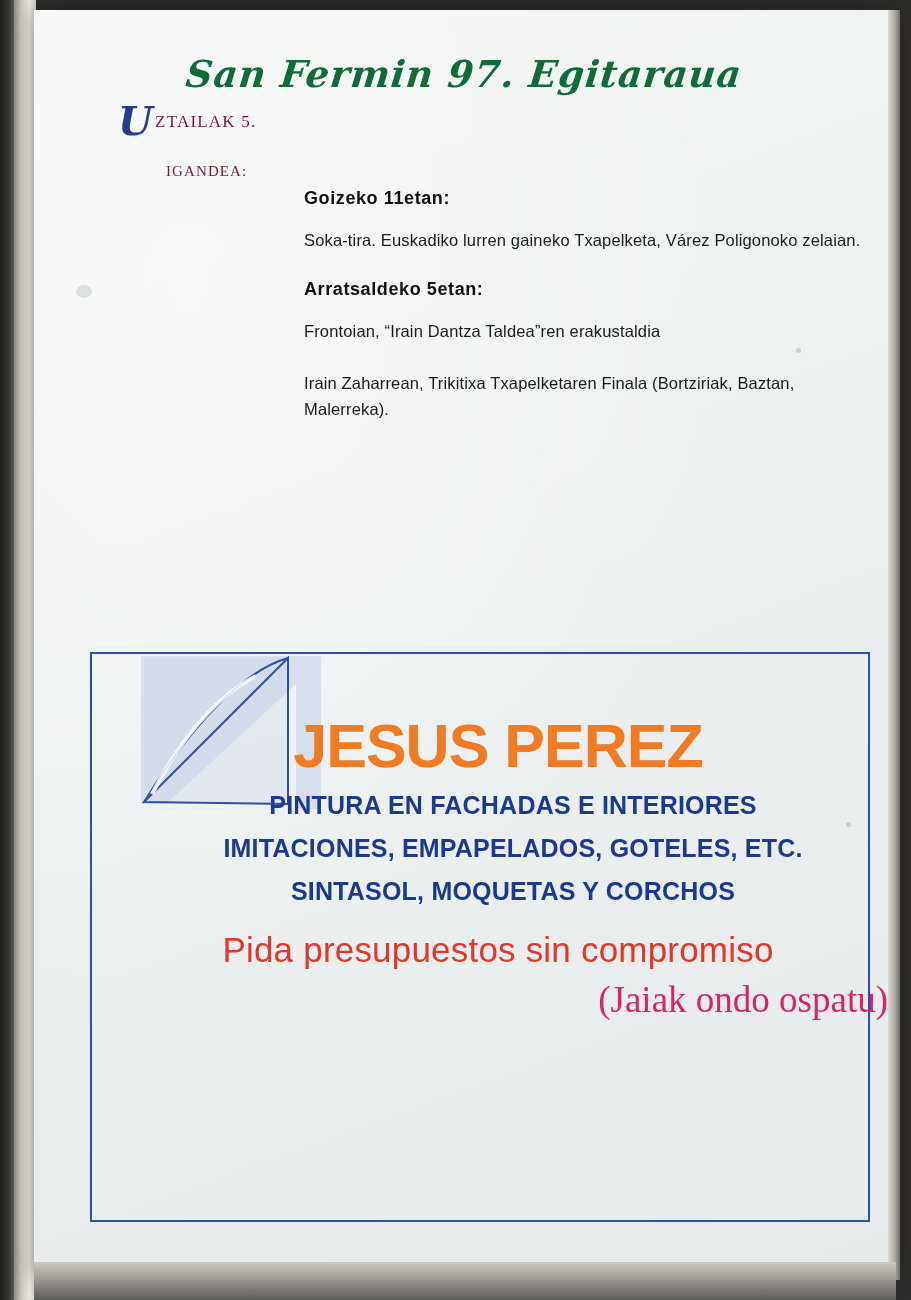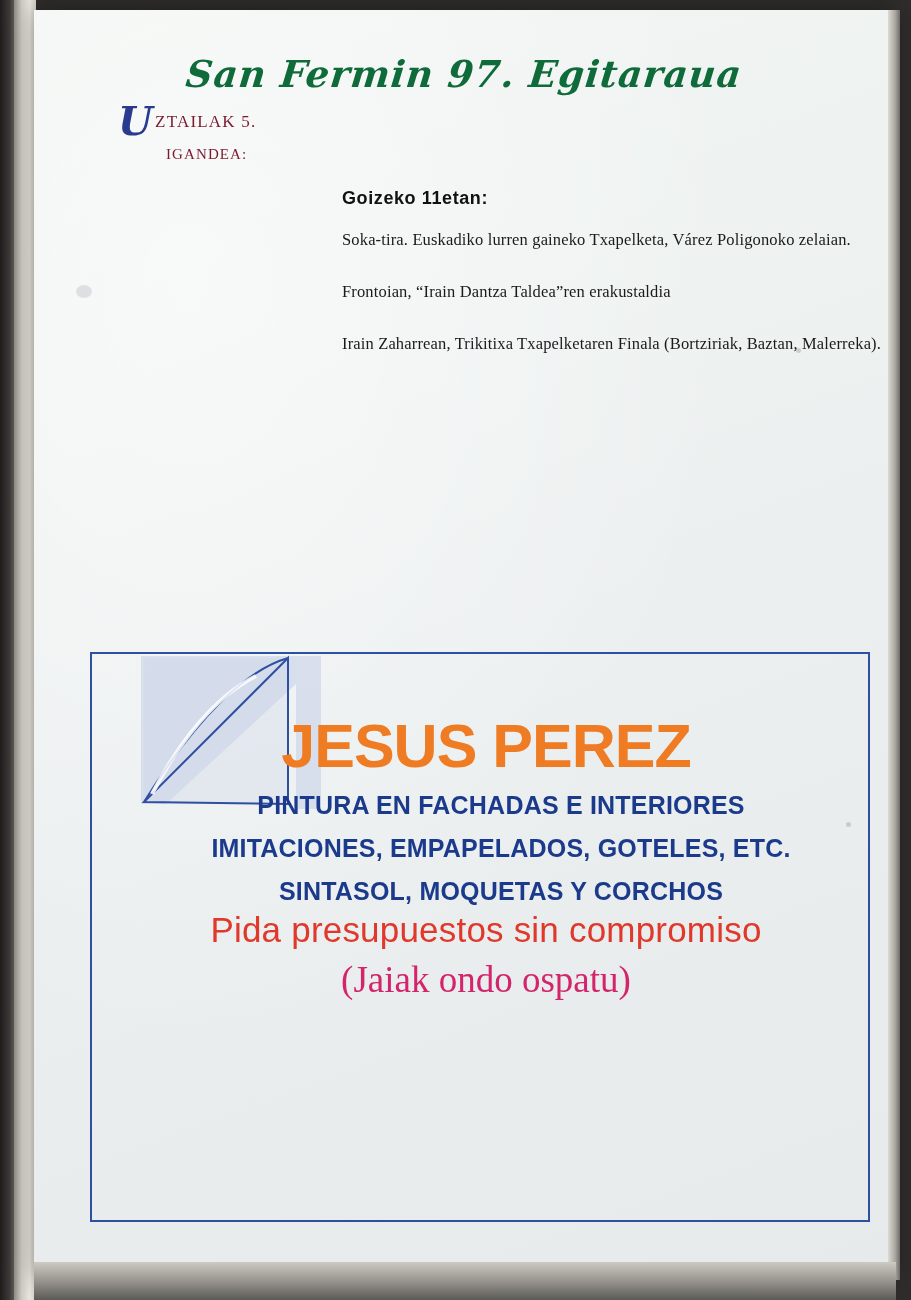--- a/index.html
+++ b/index.html
@@ -106,42 +106,41 @@
     color: #2a3b8f;
     line-height: 0.8;
     vertical-align: -8px;
     margin-right: 1px;
   }
   .date-line2 {
     font-family: "Liberation Serif", serif;
     font-size: 15px;
     letter-spacing: 1.1px;
     color: #7a1a2e;
-    margin-top: 9px;
+    margin-top: 26px;
     margin-left: 48px;
   }
 
   
   .schedule {
     position: absolute;
     left: 270px; top: 178px;
     width: 560px;
     color: #111;
-    margin-left: 38px;
   }
   .sched-head {
     font-family: "Liberation Sans", sans-serif;
     font-weight: bold;
     font-size: 18px;
     letter-spacing: 0.6px;
     color: #111;
     margin-bottom: 18px;
   }
   .sched-body {
-    font-family: Liberation Serif, serif;
+    font-family: Liberation Sans, sans-serif;
     font-size: 16.5px;
     line-height: 1.58;
     color: #1a1a1a;
     margin-bottom: 26px;
     letter-spacing: 0.15px;
   }
   .sched-group:last-child .sched-body { margin-bottom: 0; }
 
   
   .ad {
@@ -154,21 +153,21 @@
   }
   
   .ad-fold {
     position: absolute;
     left: 44px; top: 0px;
     width: 190px; height: 160px;
     pointer-events: none;
   }
   .ad-text {
     position: absolute;
-    left: 4px; top: 0;
+    left: 16px; top: 0;
     width: 780px;
     text-align: center;
   }
   .ad-title {
     margin-top: 62px;
     font-family: "Liberation Sans", sans-serif;
     font-weight: bold;
     font-size: 61px;
     letter-spacing: -1px;
     color: #ef7b22;
@@ -180,28 +179,29 @@
     font-size: 25px;
     color: #1b3a8c;
     margin-top: 14px;
     letter-spacing: 0.2px;
     margin-left: 30px;
   }
   .ad-red {
     font-family: "Liberation Sans", sans-serif;
     font-size: 35px;
     color: #e0382a;
-    margin-top: 4px;
+    margin-top: 24px;
     letter-spacing: 0.2px;
   }
   .ad-magenta {
     font-family: "Liberation Serif", serif;
     font-size: 37px;
     color: #d4246c;
     margin-top: 8px;
+    text-align: right;
   }
   .ad-contact {
     font-family: "Liberation Sans", sans-serif;
     font-size: 24px;
     color: #111;
     margin-top: 30px;
     line-height: 1.45;
   }
 
   
@@ -237,20 +237,21 @@
       </div>
 
       <div class="schedule">
 
         <div class="sched-group">
           <div class="sched-head">Goizeko 11etan:</div>
           <div class="sched-body">Soka-tira. Euskadiko lurren gaineko Txapelketa, Várez Poligonoko zelaian.</div>
         </div>
 
         <div class="sched-group">
+          <div class="sched-head">Arratsaldeko 5etan:</div>
           <div class="sched-body">Frontoian, “Irain Dantza Taldea”ren erakustaldia</div>
         </div>
 
         <div class="sched-group">
           <div class="sched-body">Irain Zaharrean, Trikitixa Txapelketaren Finala (Bortziriak, Baztan, Malerreka).</div>
         </div>
 
       </div>
 
       <div class="ad">

